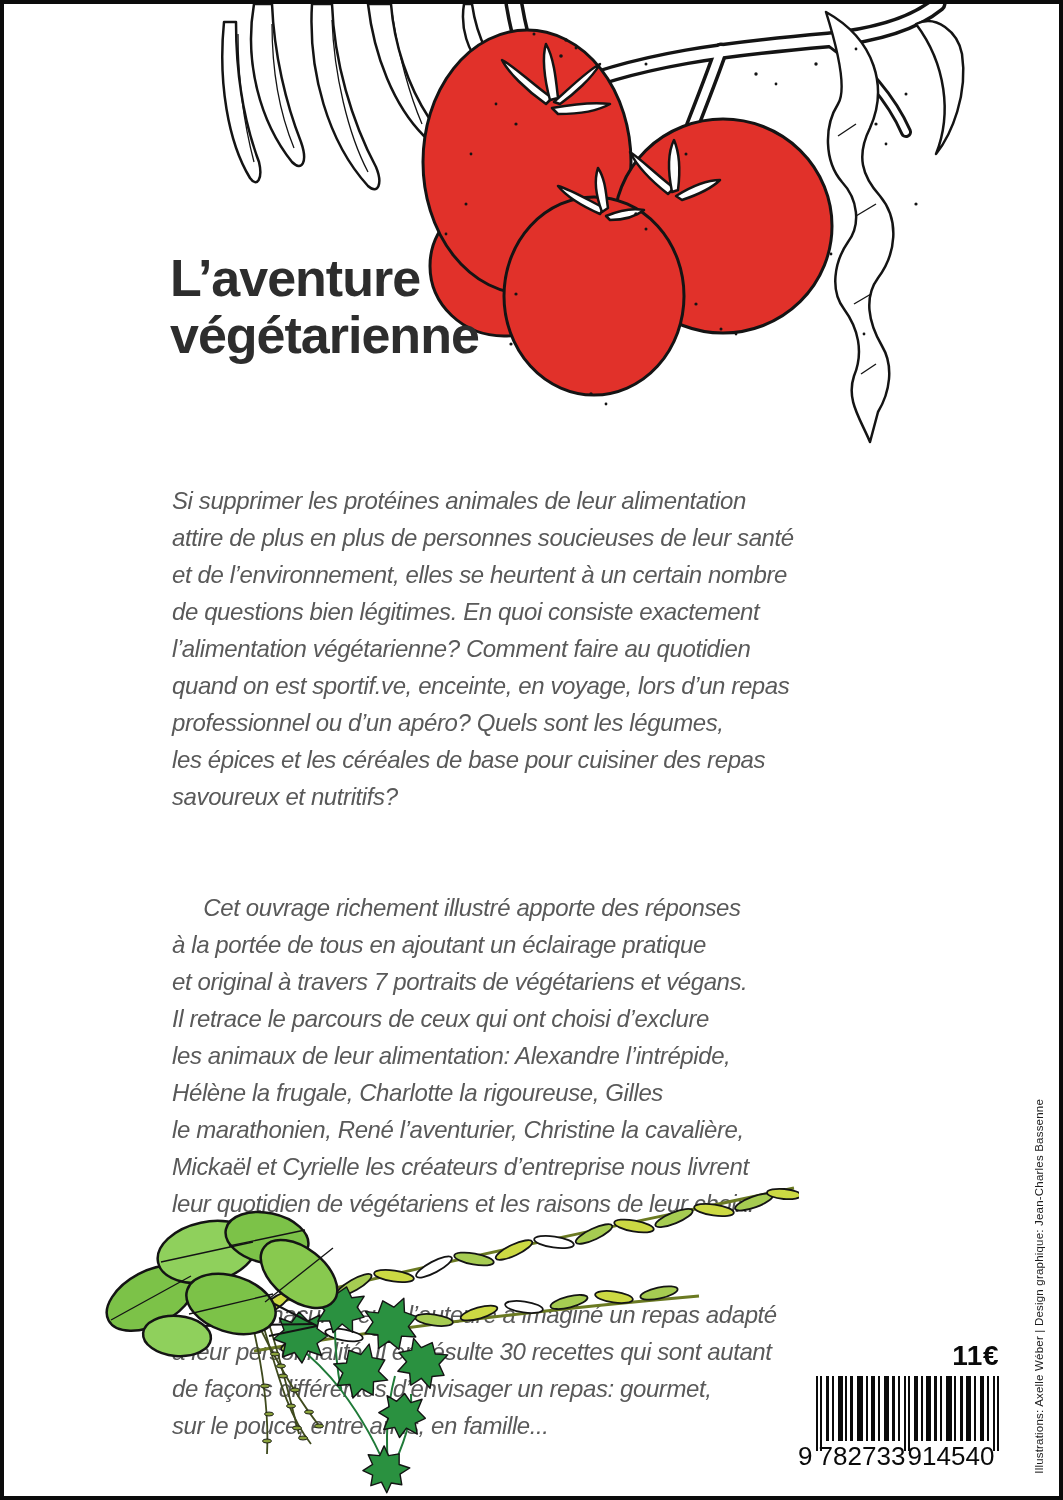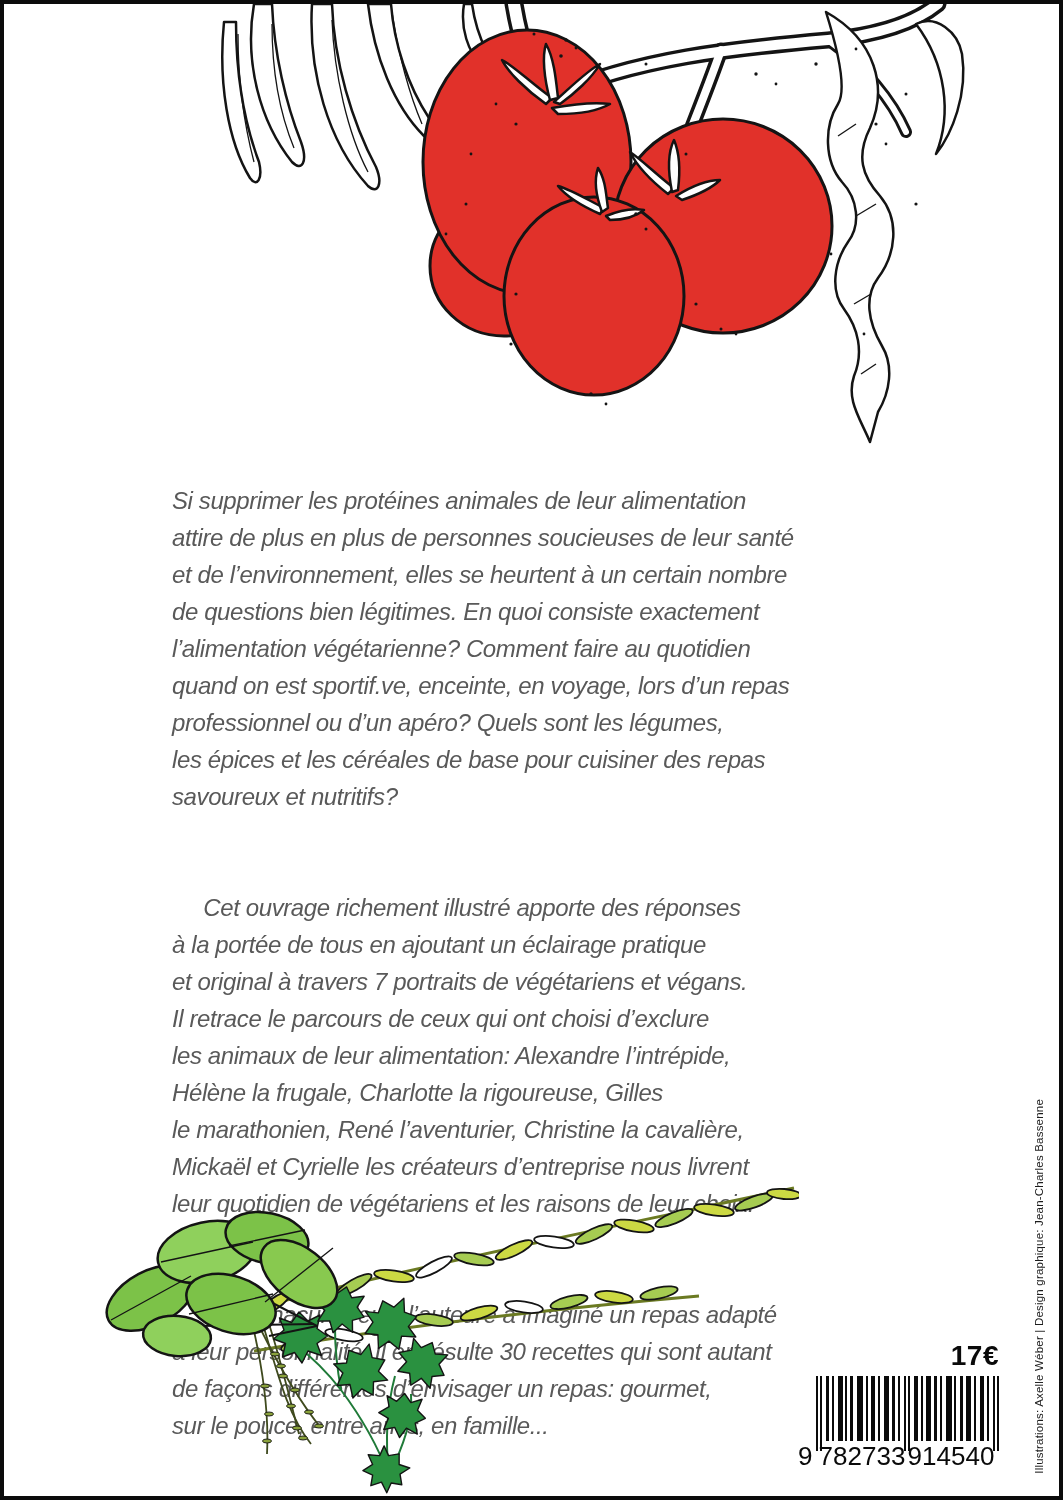--- a/index.html
+++ b/index.html
@@ -133,20 +133,22 @@
         <circle cx="505" cy="325" r="1.5"></circle>
       <circle cx="690" cy="90" r="1.5"></circle>
         <circle cx="318" cy="30" r="1.5"></circle>
         <circle cx="470" cy="150" r="1.5"></circle>
       <circle cx="255" cy="150" r="1.4"></circle>
         <circle cx="615" cy="250" r="1.4"></circle>
         <circle cx="648" cy="330" r="1.4"></circle>
     </g>
   </svg>
 
+  <h1 class="title">L’aventure
+végétarienne</h1>
 
   <div class="body-text">
     <div>Si supprimer les protéines animales de leur alimentation
 attire de plus en plus de personnes soucieuses de leur santé
 et de l’environnement, elles se heurtent à un certain nombre
 de questions bien légitimes. En quoi consiste exactement
 l’alimentation végétarienne? Comment faire au quotidien
 quand on est sportif.ve, enceinte, en voyage, lors d’un repas
 professionnel ou d’un apéro? Quels sont les légumes,
 les épices et les céréales de base pour cuisiner des repas
@@ -256,21 +258,21 @@
       <g fill="none" stroke-width="1.3">
         <path d="M52,144 L132,100"></path>
           <path d="M102,86 L194,66"></path>
           <path d="M170,70 L246,54"></path>
         <path d="M206,126 L274,72"></path>
           <path d="M130,138 L214,118"></path>
       </g>
     </g>
   </svg>
 
-  <div class="price">17€</div>
+  <div class="price">11€</div>
 
   <svg class="illu" style="left:788px;top:1372px;width:218px;height:92px" viewBox="0 0 218 92">
     <g fill="#0a0a0a">
       <rect x="24" y="0" width="2" height="75"></rect>
         <rect x="28" y="0" width="2" height="75"></rect>
       <rect x="34" y="0" width="3" height="65"></rect>
         <rect x="40" y="0" width="2" height="65"></rect>
       <rect x="46" y="0" width="5" height="65"></rect>
         <rect x="53" y="0" width="2" height="65"></rect>
       <rect x="58" y="0" width="3" height="65"></rect>

